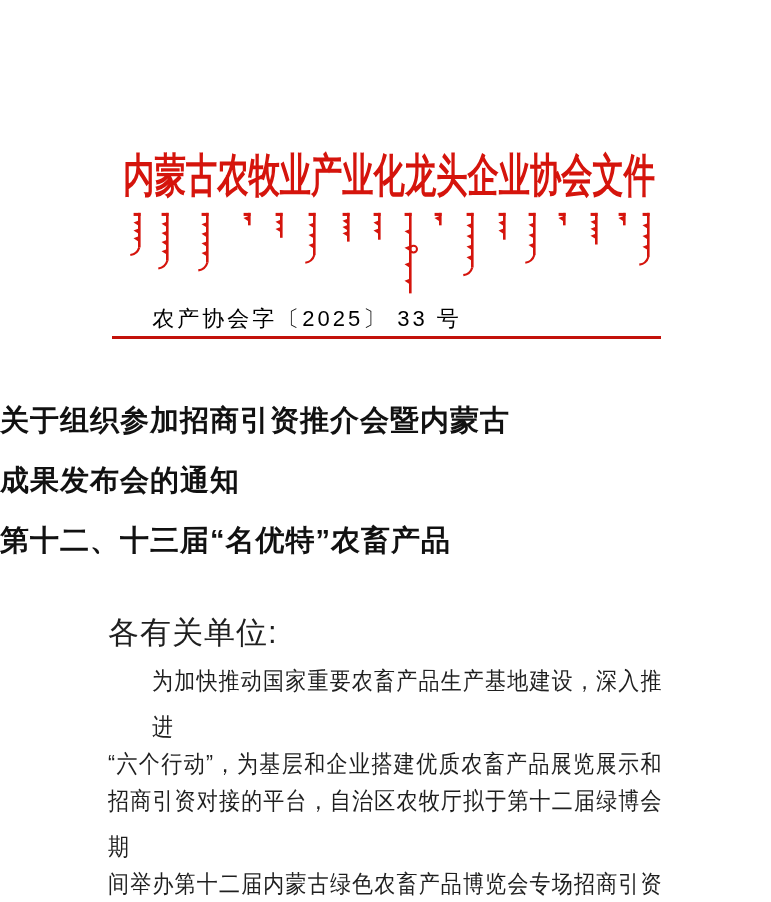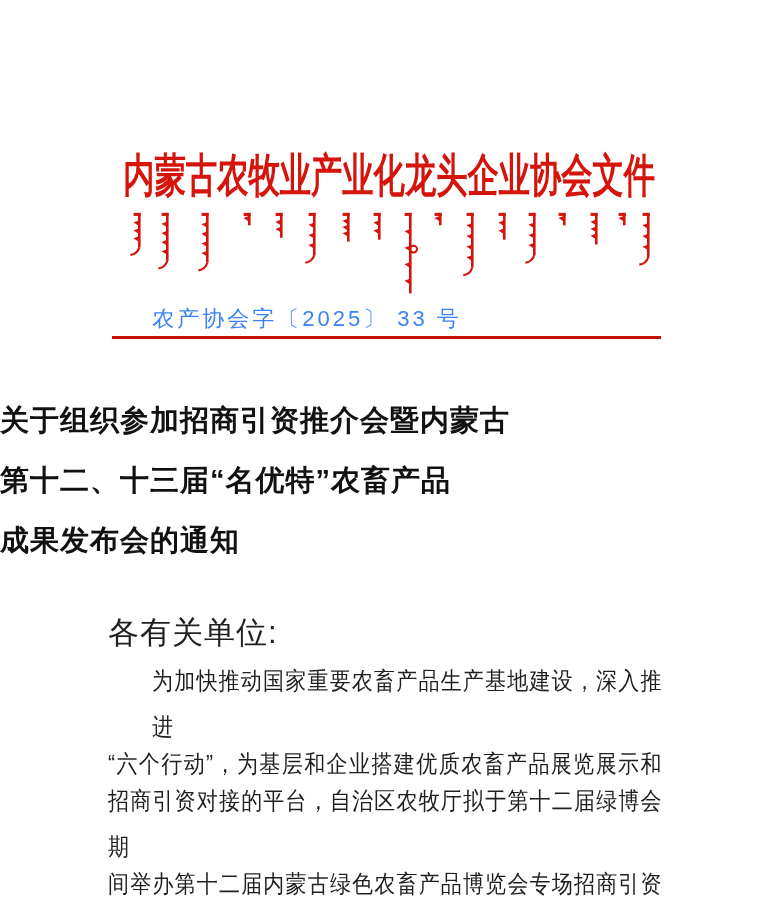--- a/index.html
+++ b/index.html
@@ -14,21 +14,21 @@
     font-size:46px; line-height:58px; font-weight:bold;
     color:var(--header-red,#d5140c);
     transform:scaleX(0.68); transform-origin:center top;
   }
   .mongolian {
     position:absolute; top:210px; left:126px; width:534px; height:92px;
   }
   .doc-number {
     position:absolute; top:304px; left:0; width:614px;
     text-align:center; font-size:22px; line-height:30px;
-    letter-spacing:3px; color:#3b82f6;
+    letter-spacing:3px; color:#000000;
   }
   .red-line {
     position:absolute; top:336px; left:112px; width:549px; height:3px;
     background:var(--separator-red,#c3120a);
   }
   .notice-title {
     position:absolute; top:390px; left:0; width:771px;
     text-align:left; font-weight:bold; font-size:29px;
     line-height:60px; letter-spacing:1px; color:#111;
   }
@@ -141,22 +141,22 @@
       <path d="M 521 36.529411764705884 l -4.5 1.8 l 4.5 3 z" fill="#d5140c"></path>
       <path d="M 522.3 49 q -2 7 -9 8" stroke="#d5140c" stroke-width="2.2" fill="none"></path>
     </svg>
 
   <div class="doc-number">农产协会字〔2025〕 33 号</div>
 
   <div class="red-line"></div>
 
   <div class="notice-title">
     <div>关于组织参加招商引资推介会暨内蒙古</div>
+    <div>成果发布会的通知</div>
     <div>第十二、十三届“名优特”农畜产品</div>
-    <div>成果发布会的通知</div>
   </div>
 
   <div class="salutation">各有关单位:</div>
 
   <div class="paragraph">
     <div class="bline indent">为加快推动国家重要农畜产品生产基地建设，深入推进</div>
     <div class="bline">“六个行动”，为基层和企业搭建优质农畜产品展览展示和</div>
     <div class="bline">招商引资对接的平台，自治区农牧厅拟于第十二届绿博会期</div>
     <div class="bline">间举办第十二届内蒙古绿色农畜产品博览会专场招商引资</div>
     <div class="bline">推介会暨内蒙古第十二、十三届“名优特”农畜产品成果发</div>

